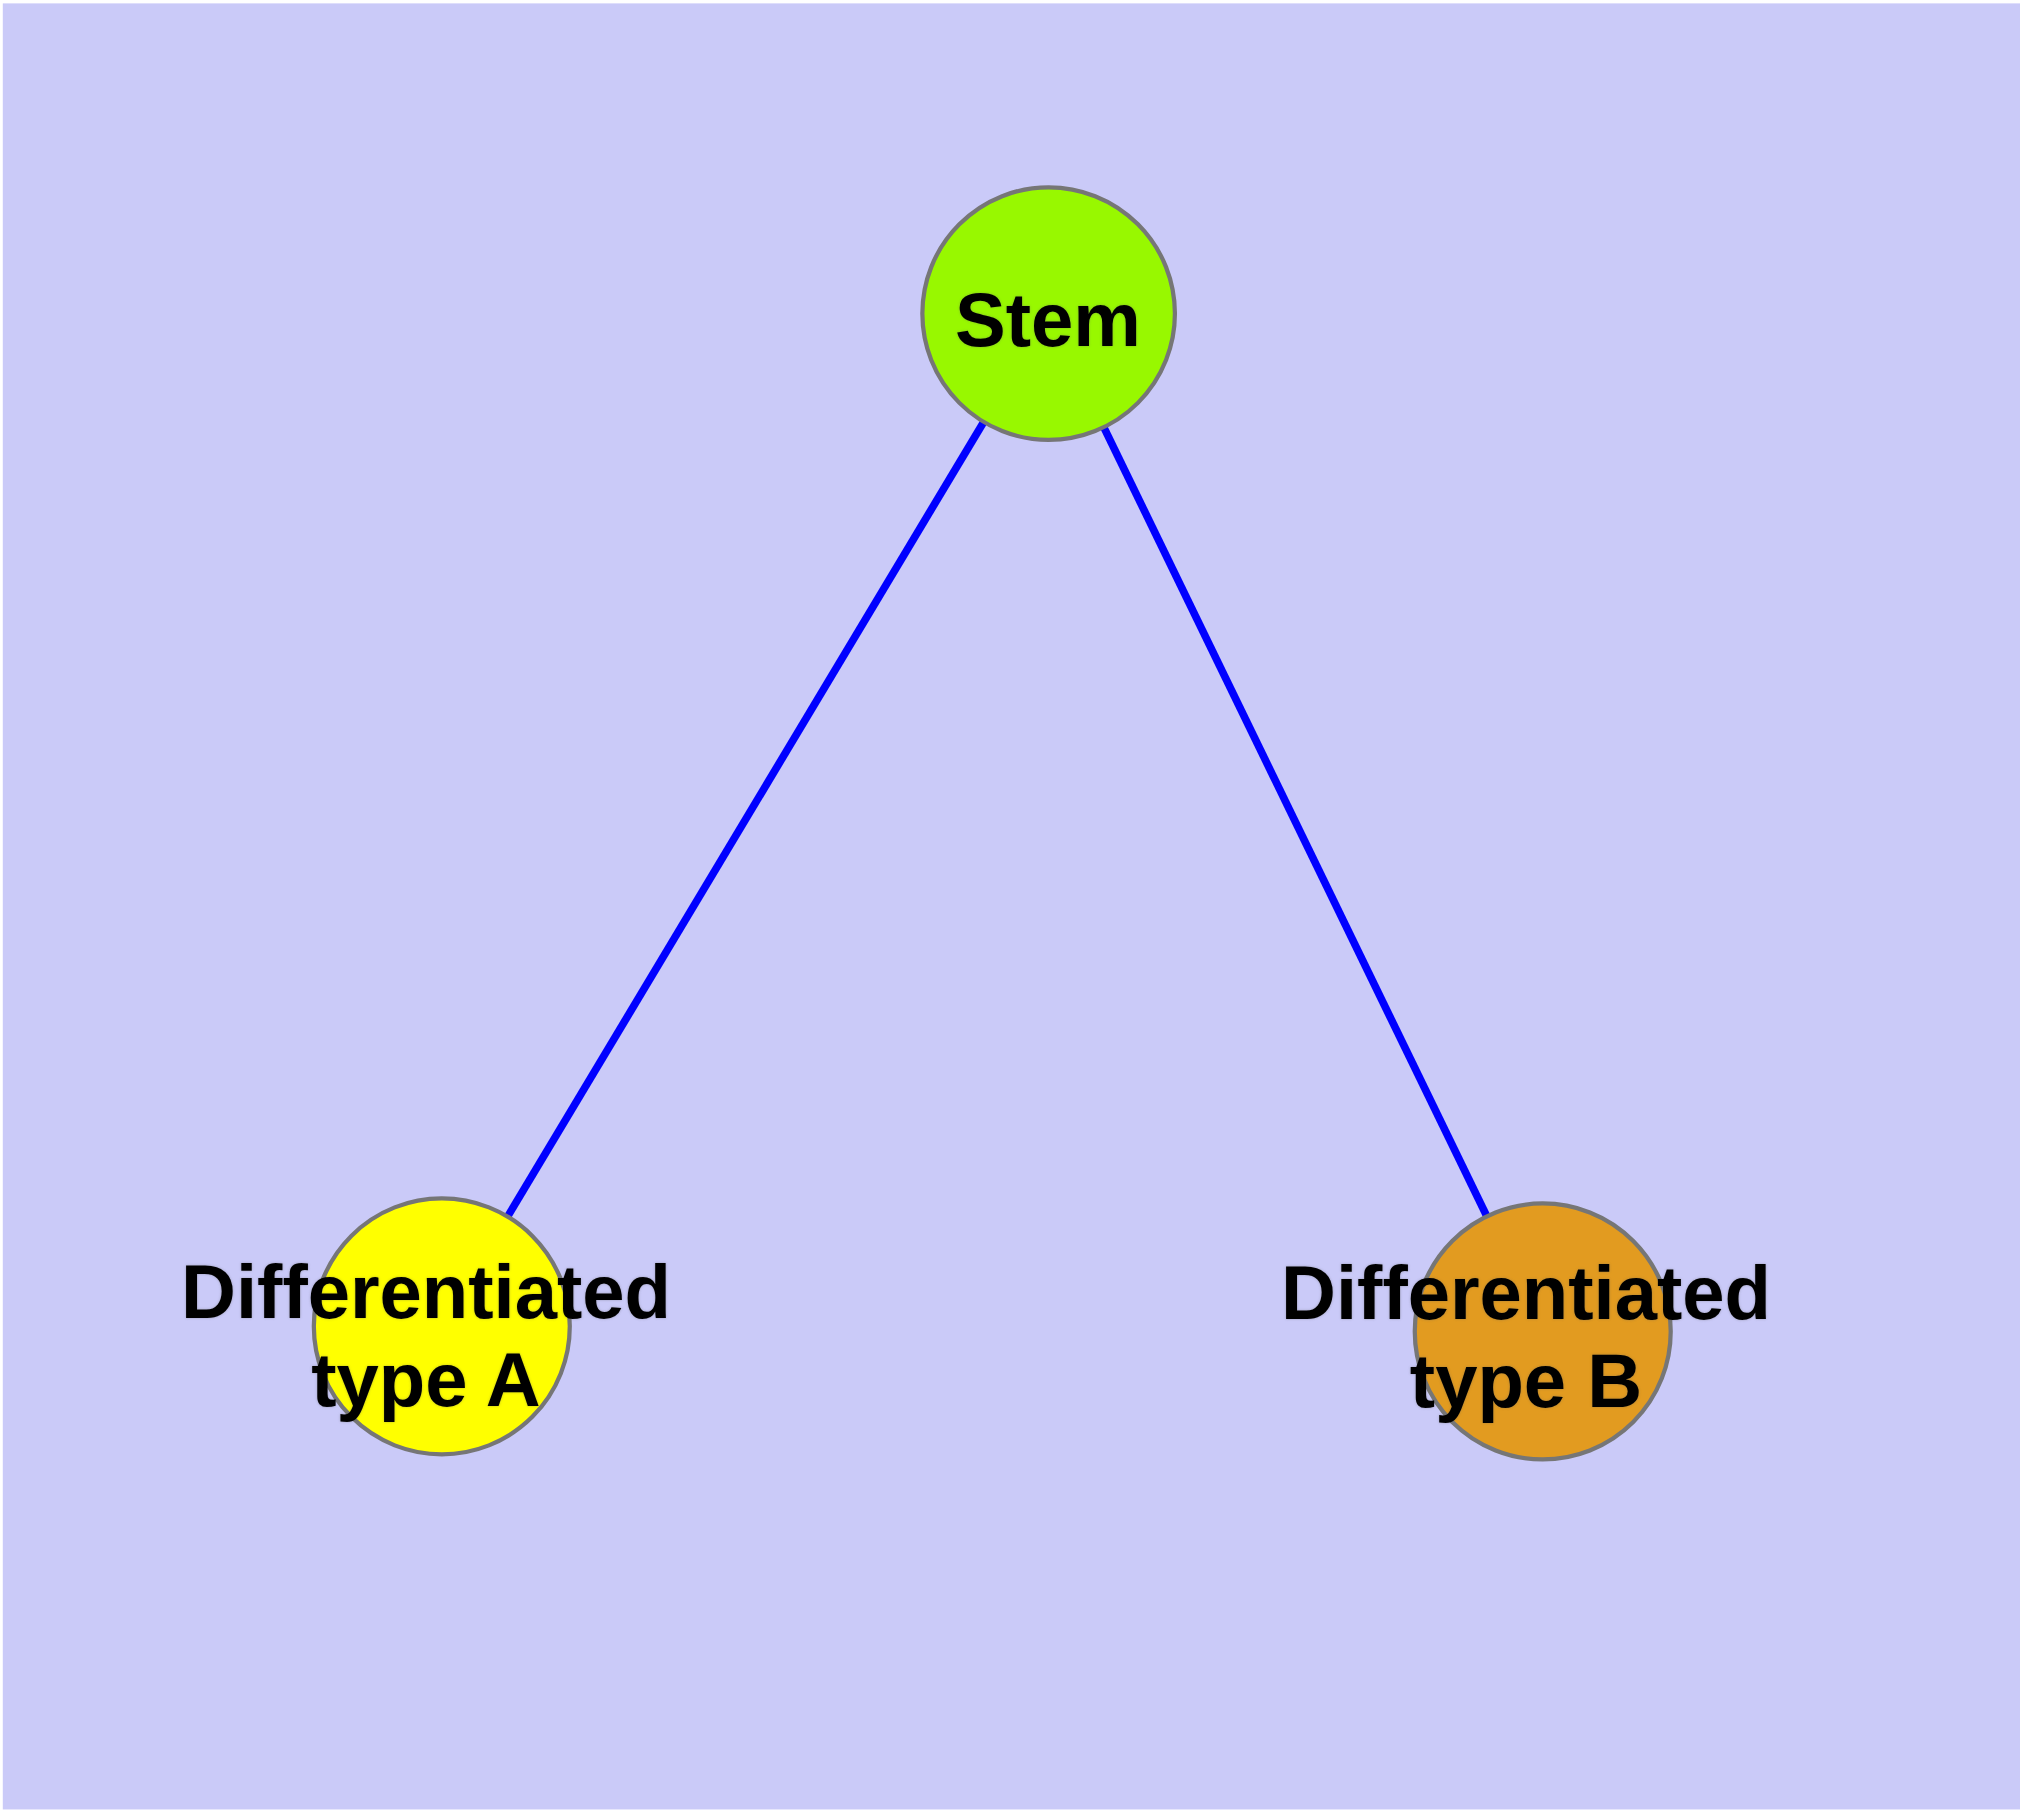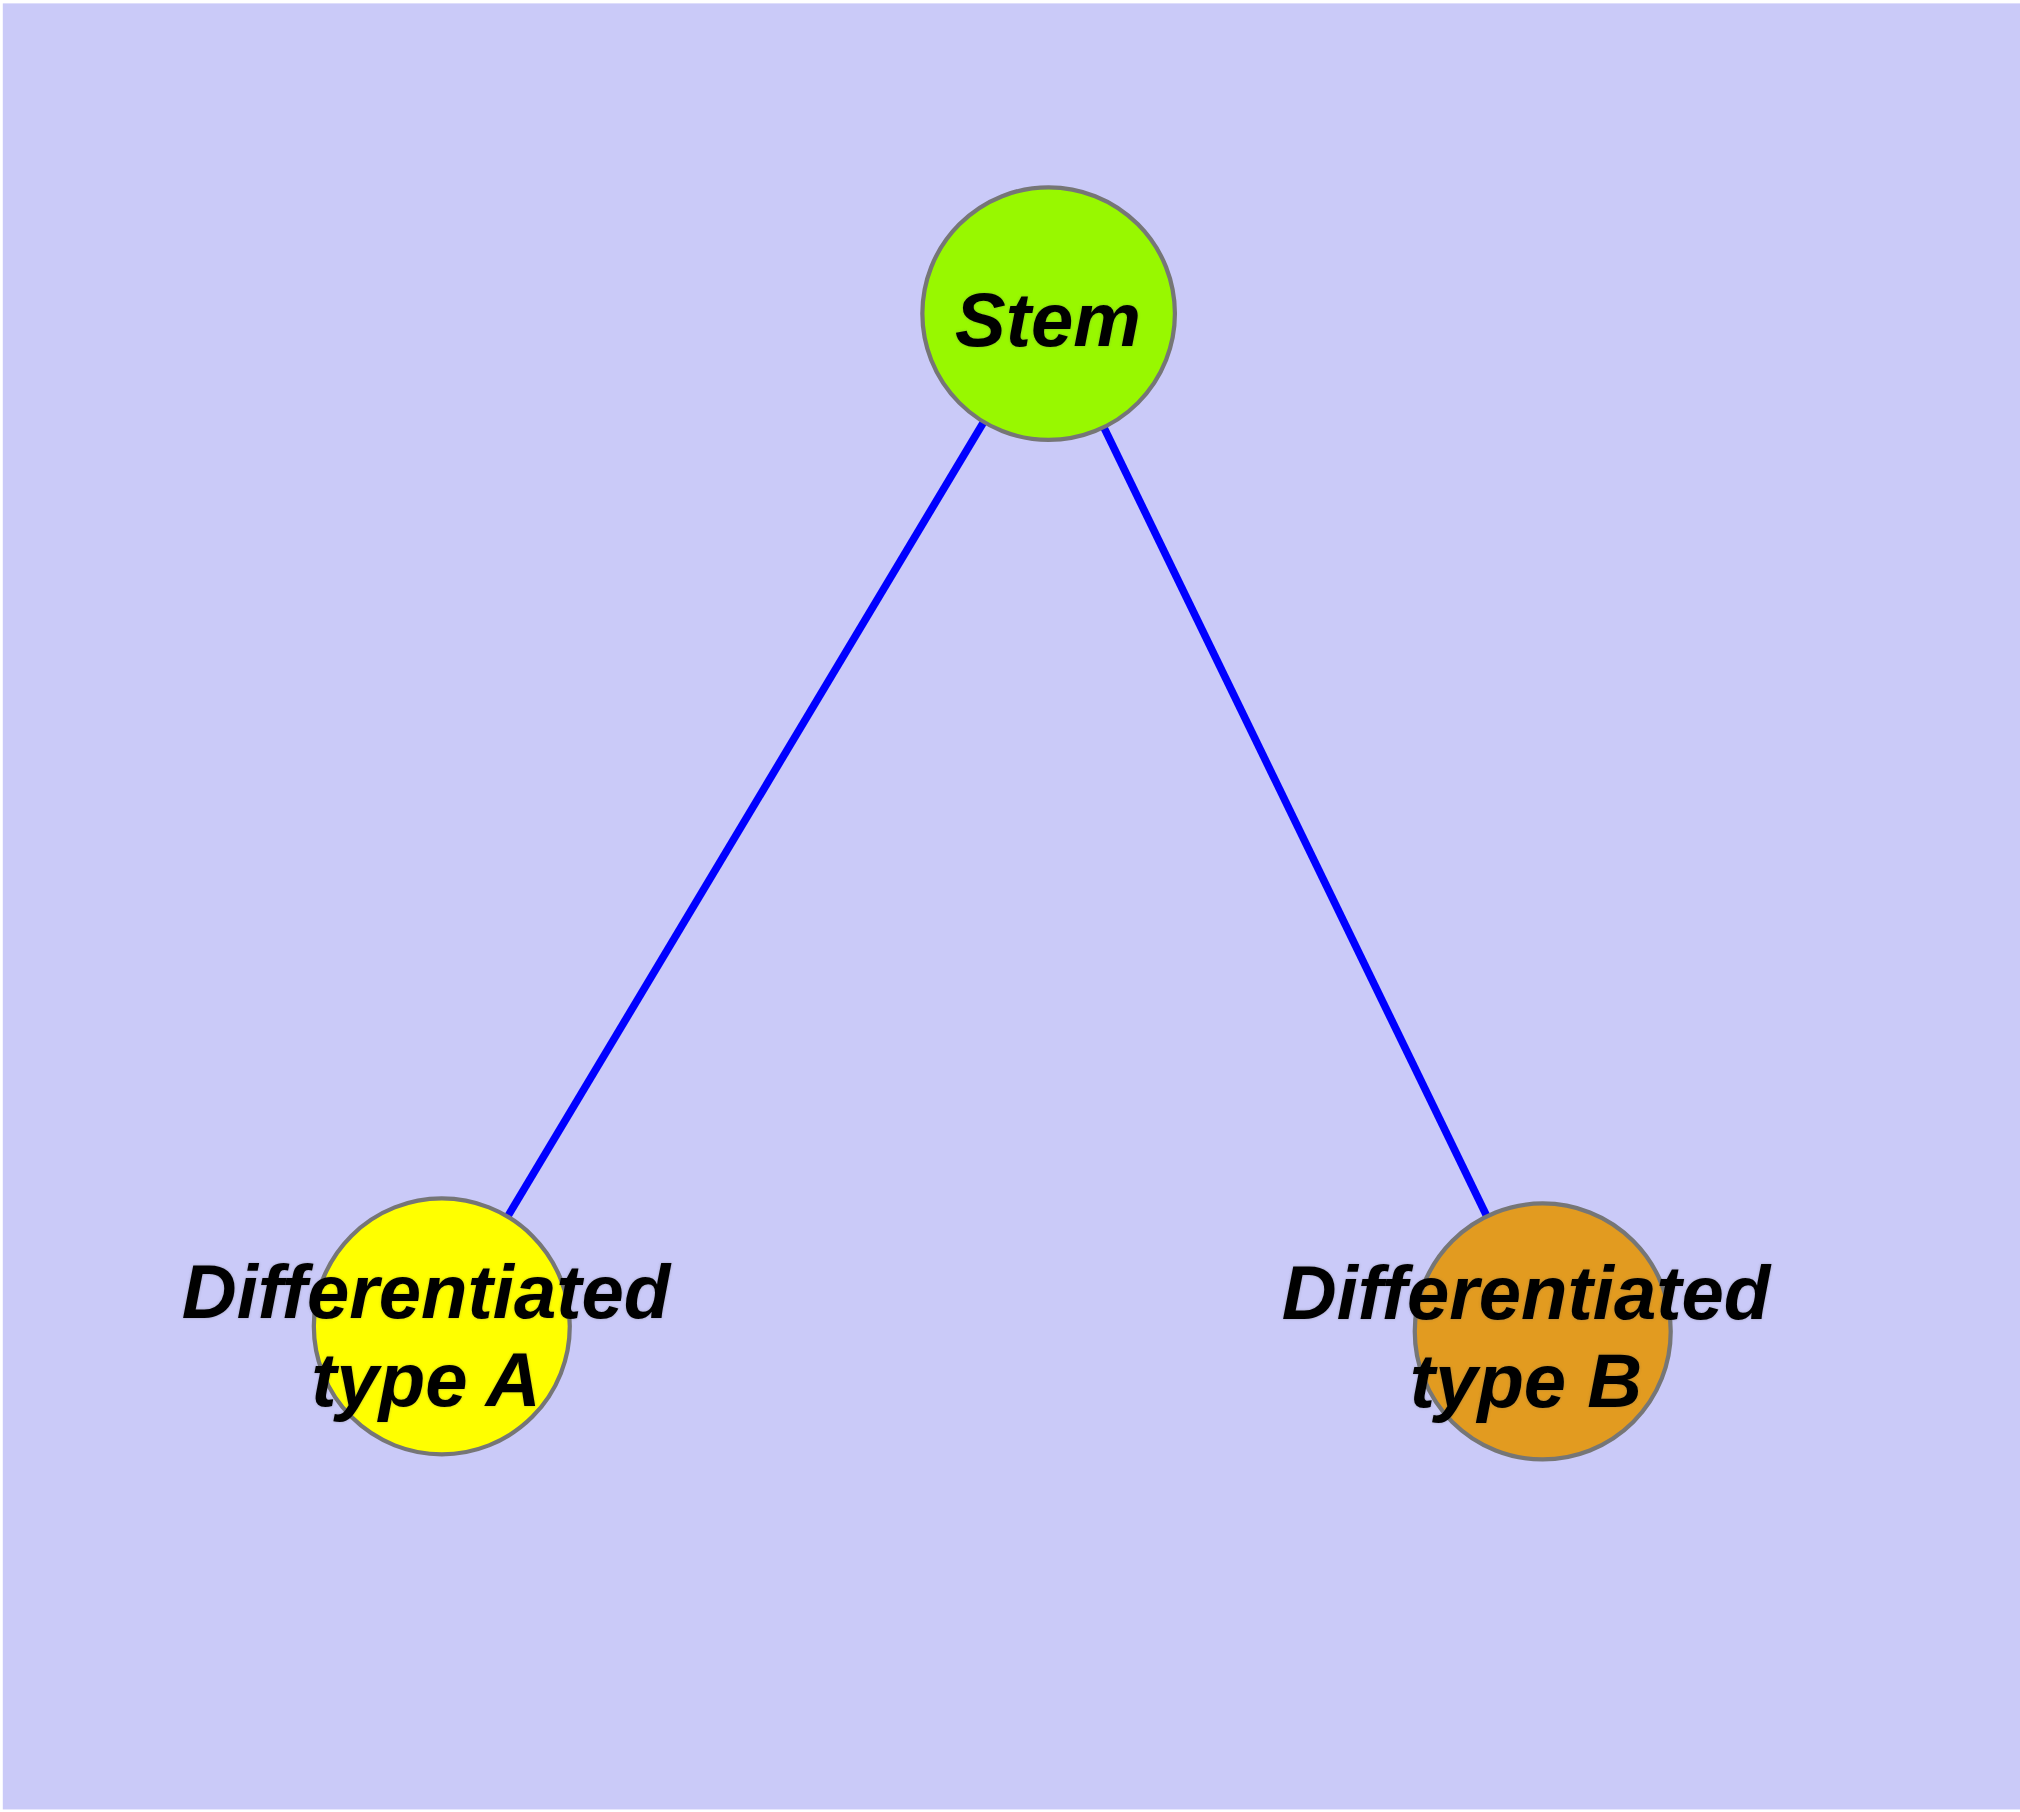--- a/index.html
+++ b/index.html
@@ -7,21 +7,20 @@
     padding: 0;
     background: #ffffff;
   }
   #stage {
     position: relative;
     width: 2021px;
     height: 1812px;
     background: #ffffff;
     overflow: hidden;
     font-family: "Liberation Sans", sans-serif;
-    font-style: italic;
   }
   #graph-svg {
     position: absolute;
     left: 0;
     top: 0;
     display: block;
   }
   .edge {
     stroke-width: 9;
     fill: none;

